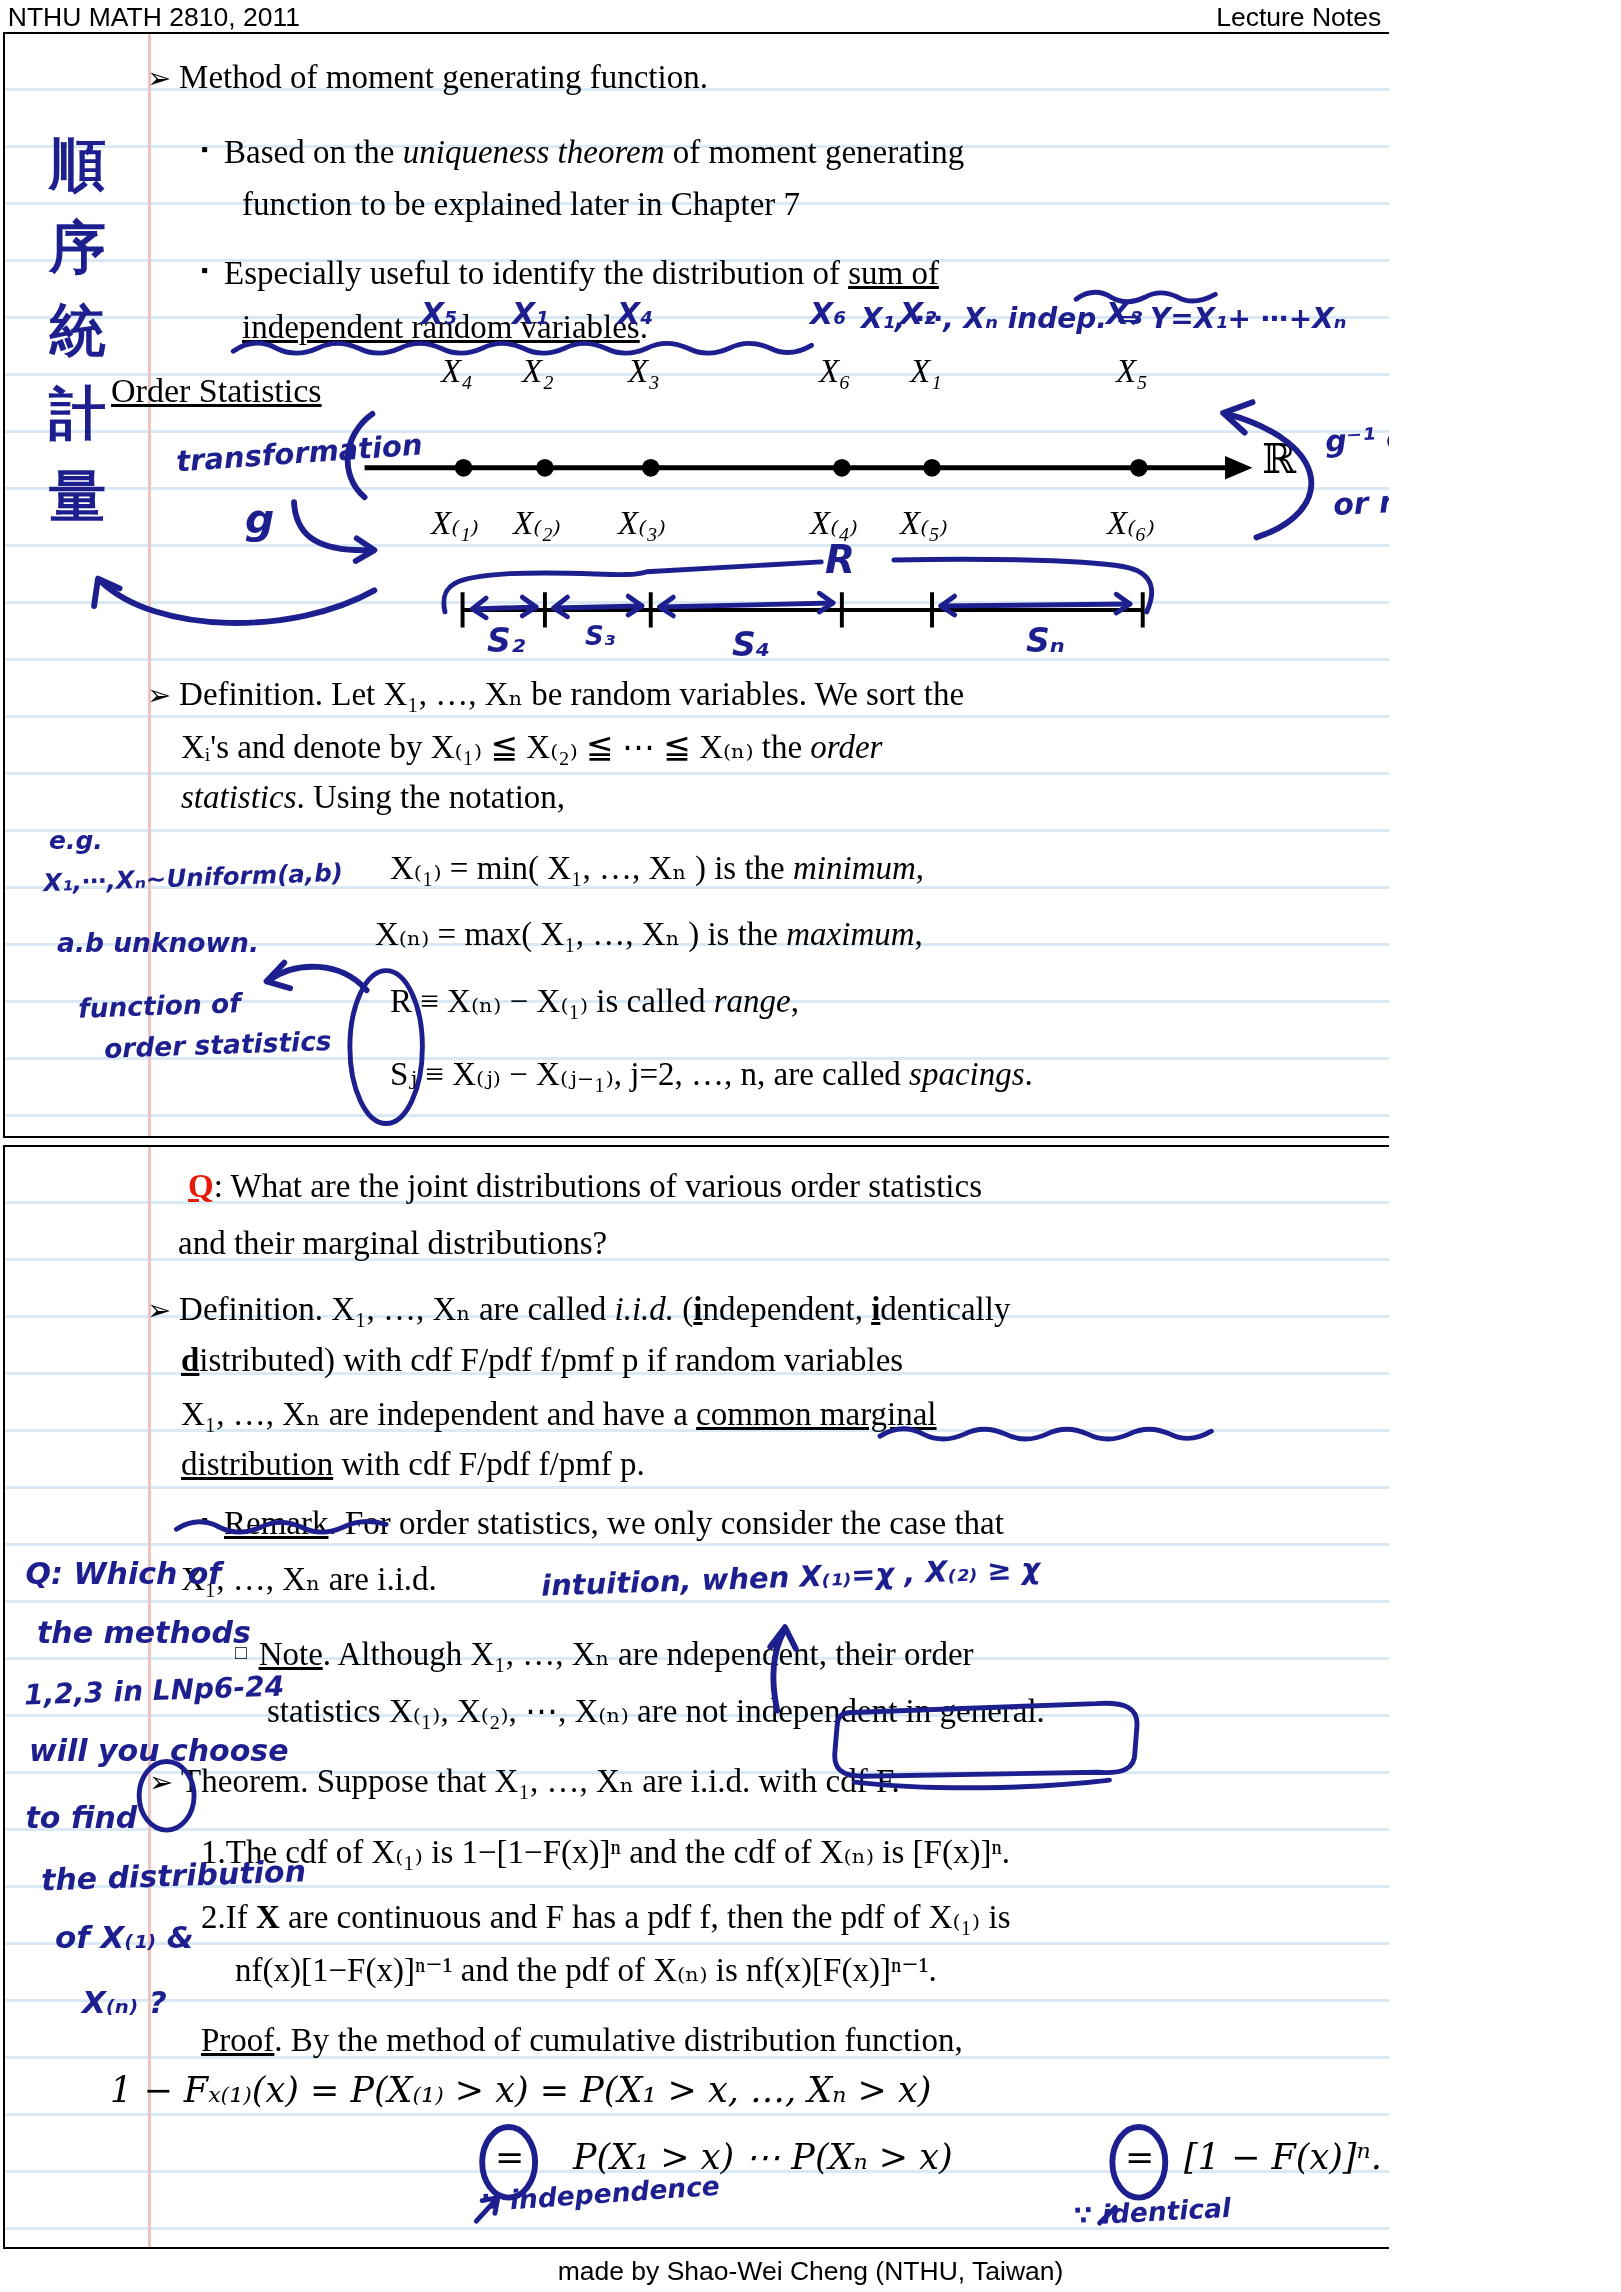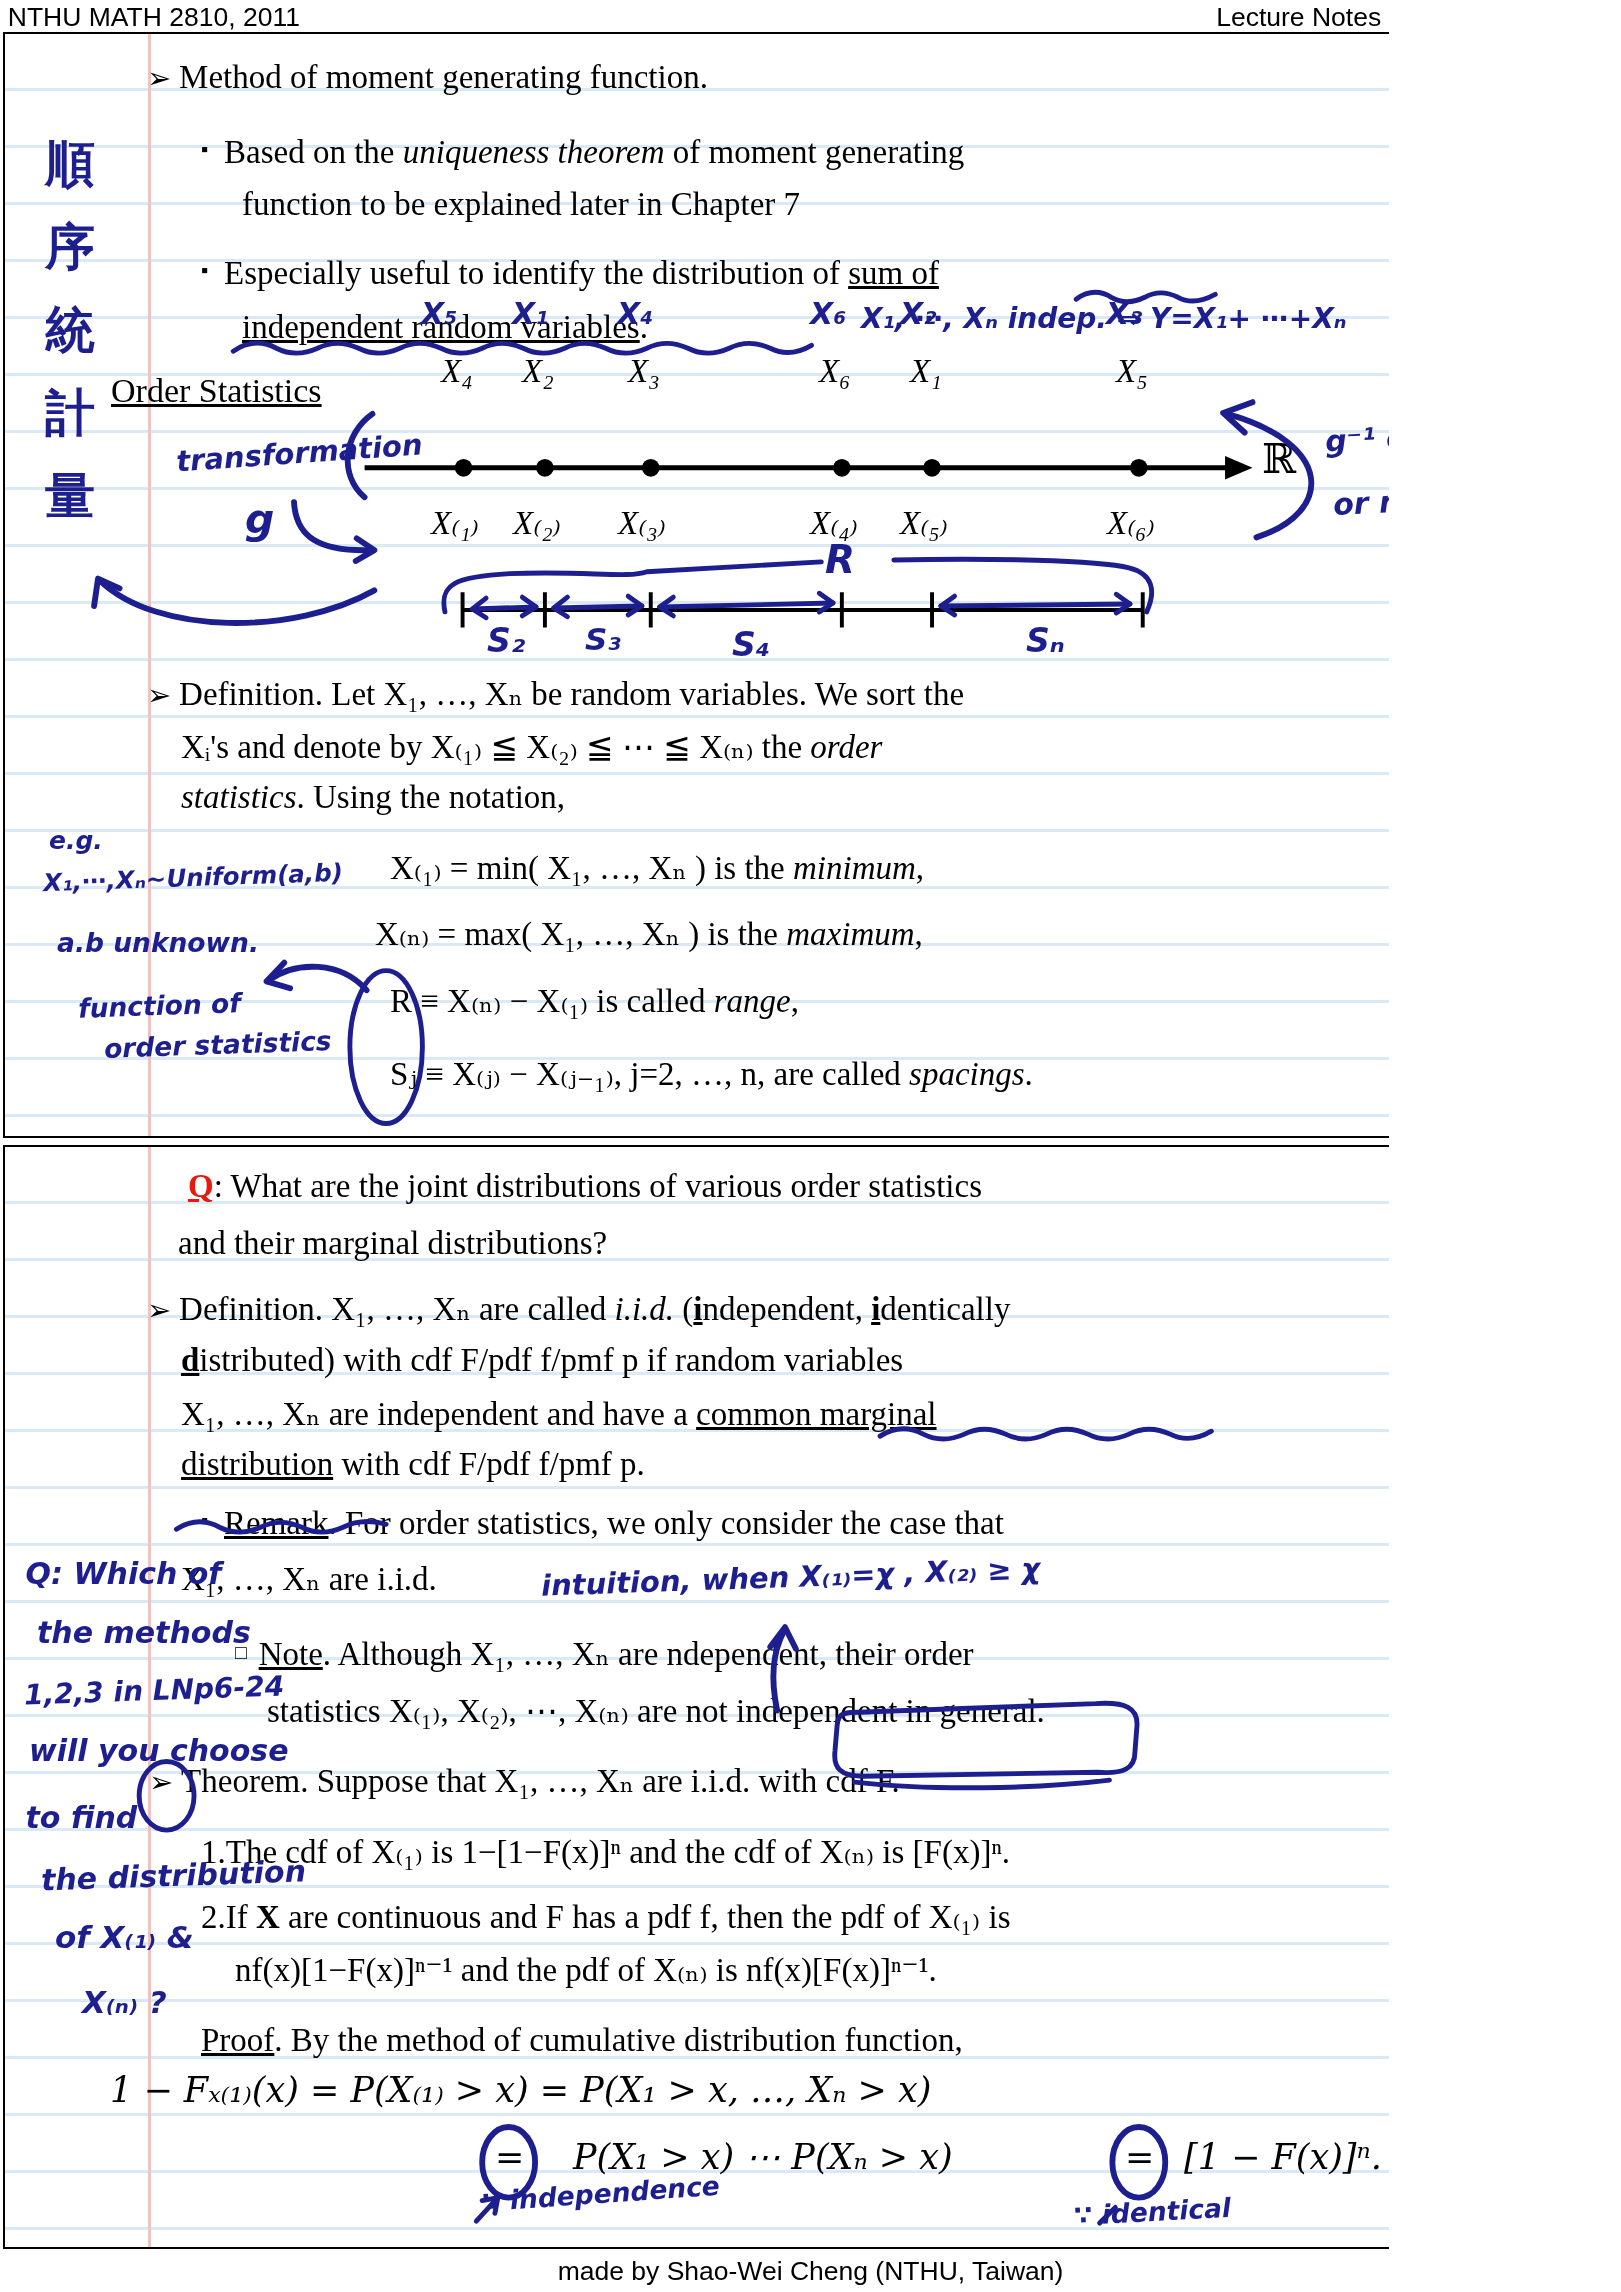--- a/index.html
+++ b/index.html
@@ -13,21 +13,21 @@
   .hw{position:absolute;white-space:nowrap;font-family:"DejaVu Sans","Liberation Sans",sans-serif;font-weight:bold;font-style:italic;color:var(--ink);}
   .sans{font-family:"Liberation Sans","DejaVu Sans",sans-serif;}
   .hdr{position:absolute;font-size:26.5px;color:#000;}
   .pn{position:absolute;font:bold 16.7px "Liberation Sans","DejaVu Sans",sans-serif;color:#000;}
   .it{font-style:italic;} .u{text-decoration:underline;} .bu{font-weight:bold;text-decoration:underline;}
   .red{color:var(--red);}
   .ba{font-size:29px;margin-right:7.8px;} 
   .bs{font-size:20.6px;vertical-align:6.9px;margin-right:15.7px;} 
   .bh{font-size:19.6px;vertical-align:5.9px;margin-right:11.8px;} 
   .ml{font-style:italic;} 
-  .cjk{position:absolute;width:61px;font-family:"DejaVu Sans",sans-serif;font-weight:bold;font-size:50px;line-height:83px;color:var(--ink);word-break:break-all;}
+  .cjk{position:absolute;width:61px;font-family:"DejaVu Sans",sans-serif;font-weight:bold;font-size:57px;line-height:83px;color:var(--ink);word-break:break-all;text-align:right;}
   svg.ov{position:absolute;left:0;top:0;pointer-events:none;}
   .ink{stroke:var(--ink);fill:none;stroke-linecap:round;stroke-linejoin:round;}
   .blk{stroke:#000;fill:none;}
   .blkf{fill:#000;stroke:none;}
 </style>
 </head>
 <body>
 
 <div class="pg">
 
@@ -75,21 +75,21 @@
   <div class="t ml" style="left:810px;top:503px;">X₍₄₎</div>
   <div class="t ml" style="left:900px;top:503px;">X₍₅₎</div>
   <div class="t ml" style="left:1107px;top:503px;">X₍₆₎</div>
 
   <div class="hw" style="left:176px;top:436px;font-size:29px;transform:rotate(-4deg);">transformation</div>
   <div class="hw" style="left:245px;top:495px;font-size:41px;">g</div>
   <div class="hw" style="left:1325px;top:420px;font-size:30px;transform:rotate(-3deg);">g⁻¹ exist</div>
   <div class="hw" style="left:1333px;top:484px;font-size:30px;transform:rotate(-3deg);">or not?</div>
 
   <div class="hw" style="left:487px;top:621px;font-size:33px;">S₂</div>
-  <div class="hw" style="left:585px;top:621px;font-size:31px;">S₃</div>
+  <div class="hw" style="left:585px;top:621px;font-size:26px;">S₃</div>
   <div class="hw" style="left:732px;top:625px;font-size:33px;">S₄</div>
   <div class="hw" style="left:1026px;top:621px;font-size:33px;">Sₙ</div>
   <div class="hw" style="left:825px;top:537px;font-size:39px;">R</div>
 
   <div class="t" style="left:147px;top:674px;"><span class="ba">➢</span><span>Definition. Let X₁, …, Xₙ be random variables. We sort the</span></div>
   <div class="t" style="left:181px;top:727px;"><span>Xᵢ's and denote by X₍₁₎ ≦ X₍₂₎ ≦ ⋯ ≦ X₍ₙ₎ the </span><span class="it">order</span></div>
   <div class="t" style="left:181px;top:779px;"><span class="it">statistics</span><span>. Using the notation,</span></div>
 
   <div class="t" style="left:390px;top:848px;"><span>X₍₁₎ = min( X₁, …, Xₙ ) is the </span><span class="it">minimum</span><span>,</span></div>
   <div class="t" style="left:375px;top:914px;"><span>X₍ₙ₎ = max( X₁, …, Xₙ ) is the </span><span class="it">maximum</span><span>,</span></div>

